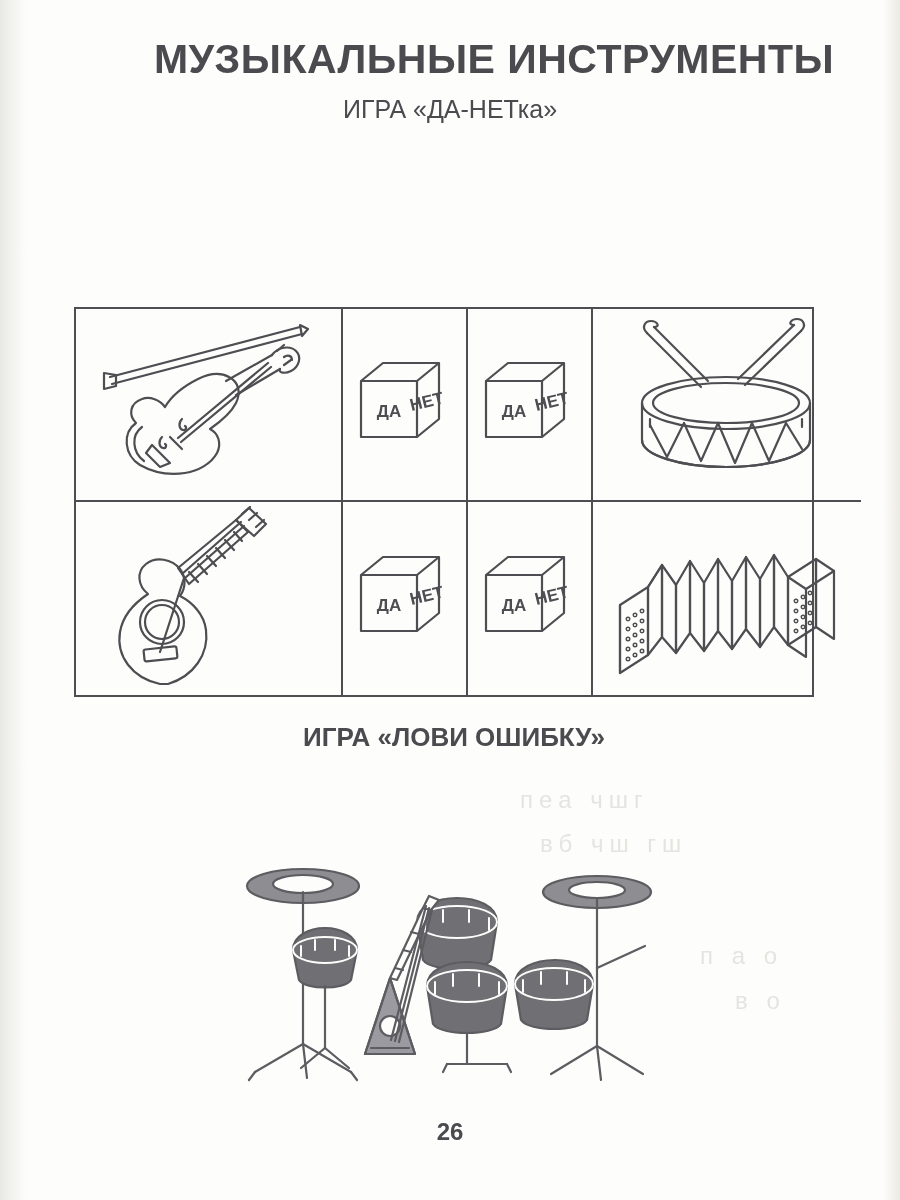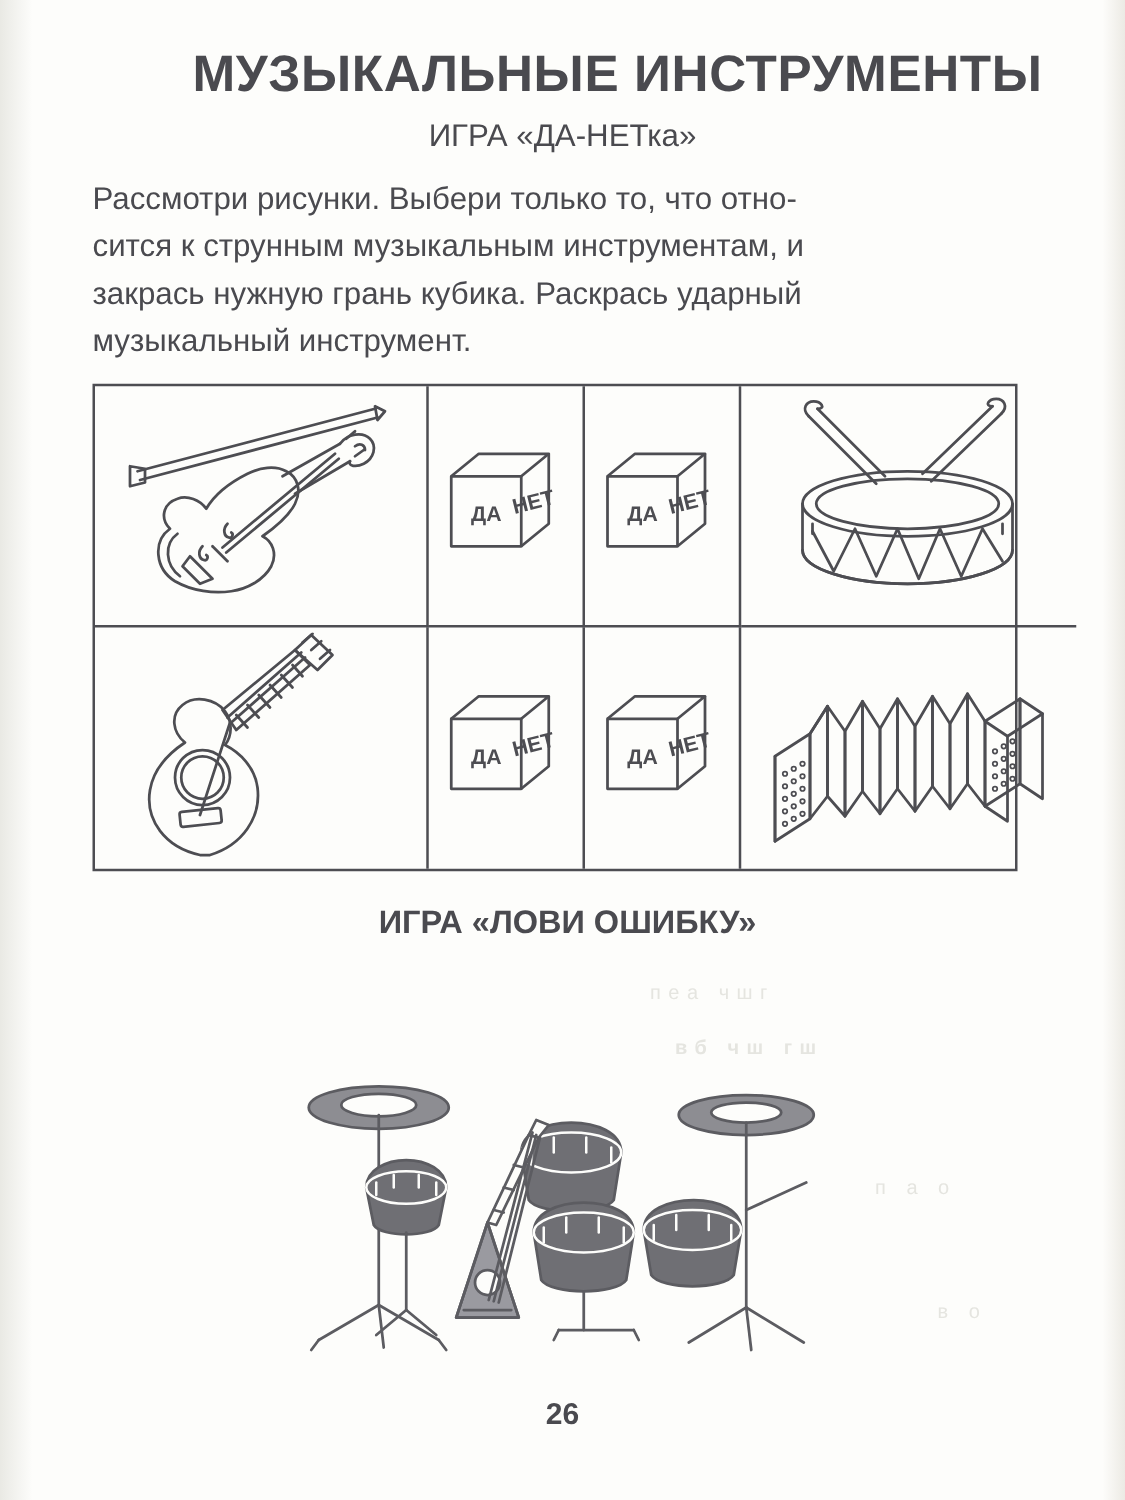--- a/index.html
+++ b/index.html
@@ -143,48 +143,42 @@
     text-align: center;
     font-size: 24px;
     font-weight: bold;
     color: #4a4a4f;
   }
 
   
   .bleed {
     position: absolute;
     color: #e5e5e0;
-    font-size: 16px;
+    font-size: 24px;
     letter-spacing: 6px;
     user-select: none;
   }
   .bleed.b1 { top: 786px; left: 520px; }
-  .bleed.b2 { top: 830px; left: 540px; font-weight: bold; }
+  .bleed.b2 { top: 830px; left: 540px; }
   .bleed.b3 { top: 900px; left: 700px; margin-top: 42px; }
-  .bleed.b4 { top: 1041px; left: 735px; margin-left: 15px; }
+  .bleed.b4 { top: 987px; left: 735px; }
 </style>
 </head>
 <body>
 
 <div class="page">
 
   <div class="bleed b1">пеа чшг</div>
   <div class="bleed b2">вб чш гш</div>
   <div class="bleed b3">п а о</div>
   <div class="bleed b4">в о</div>
 
   <div class="title">МУЗЫКАЛЬНЫЕ ИНСТРУМЕНТЫ</div>
   <div class="subtitle">ИГРА «ДА-НЕТка»</div>
 
-  <div class="instructions">
-    <div>Рассмотри рисунки. Выбери только то, что отно-</div>
-    <div>сится к струнным музыкальным инструментам, и</div>
-    <div>закрась нужную грань кубика. Раскрась ударный</div>
-    <div class="lastline">музыкальный инструмент.</div>
-  </div>
 
   <div class="grid">
 
     <div class="cell c1 r1">
       <svg width="245" height="180" viewBox="0 0 245 180">
         <g fill="none" stroke="#4d4d52" stroke-width="2.2" stroke-linecap="round" stroke-linejoin="round">
 
           <line x1="24" y1="62" x2="214" y2="12"></line>
           <line x1="26" y1="69" x2="216" y2="19"></line>
           <path d="M18 58 L18 74 L30 71 L30 60 Z"></path>

